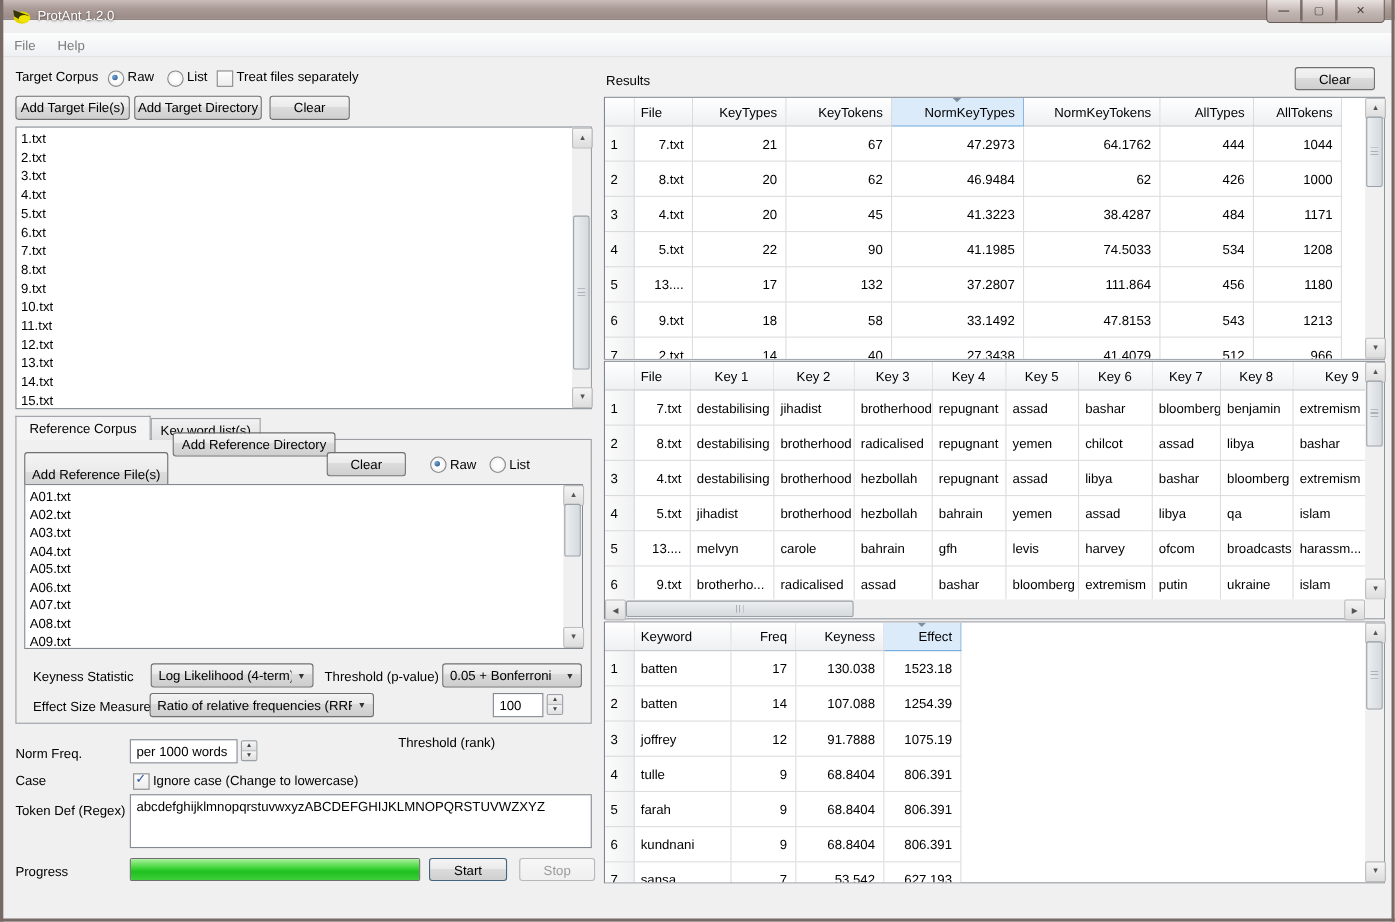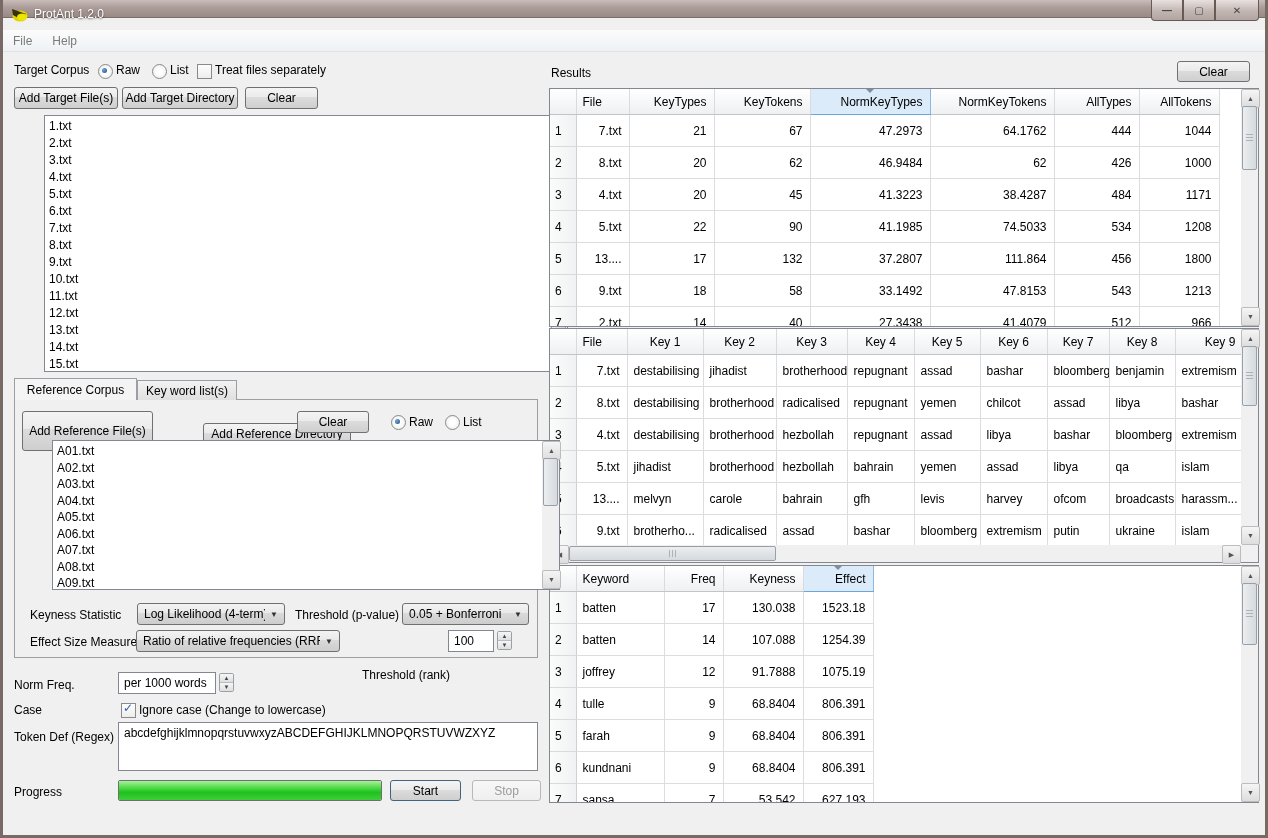--- a/index.html
+++ b/index.html
@@ -32,21 +32,21 @@
   .dropdown .dd-label{flex:1;white-space:nowrap;overflow:hidden;}
   .dd-arrow{font-size:8px;color:#333;margin-left:5px;}
   .radio{width:13px;height:13px;border-radius:50%;border:1px solid #8a8a8a;background:radial-gradient(#fff 30%,#e8e8e8);
          display:inline-block;position:relative;vertical-align:-2px;}
   .radio.sel::after{content:"";position:absolute;left:3px;top:3px;width:5px;height:5px;border-radius:50%;
          background:radial-gradient(circle at 35% 35%,#6fa8dc,#1d4a7a);}
   .checkbox{width:13px;height:13px;border:1px solid #8a8a8a;background:linear-gradient(#fdfdfd,#ededed);
             display:inline-block;position:relative;vertical-align:-2px;}
   .checkbox.checked::after{content:"✓";position:absolute;left:1px;top:-3px;font-size:12px;font-weight:bold;color:#2c5aa0;}
   .lbl{white-space:nowrap;}
-  .listbox{background:#fff;border:1px solid #828790;margin-left:30px;}
+  .listbox{background:#fff;border:1px solid #828790;}
   .list-item{height:17px;line-height:17px;padding-left:4px;white-space:nowrap;}
   .listbox.ref .list-item{height:16.5px;line-height:16.5px;}
   .list-items{position:absolute;left:0;top:2px;right:18px;bottom:0;overflow:hidden;}
   .spinbox{background:#fff;border:1px solid #828790;display:flex;align-items:center;padding-left:5px;}
   .spinner{display:flex;flex-direction:column;border:1px solid #9aa0a6;border-radius:2px;overflow:hidden;width:15px;height:19px;}
   .spin-half{flex:1;display:flex;align-items:center;justify-content:center;font-size:6px;color:#444;
              background:linear-gradient(#f6f6f6,#dfdfdf);}
   .spin-half + .spin-half{border-top:1px solid #b8bcc0;}
   .textbox{background:#fff;border:1px solid #828790;padding:3px 5px;overflow:hidden;}
   .progress-track{border:1px solid #6e6e6e;background:#e6e6e6;border-radius:2px;overflow:hidden;}
@@ -167,21 +167,21 @@
     <span>Reference Corpus</span>
   </div>
 <div class="abs tab inactive" style="left:137px;width:100px;">
     <span>Key word list(s)</span>
   </div>
 <div class="abs tabpane" style="left:14px;top:399px;width:524px;height:259px;"></div>
 
 <div class="abs btn" style="left:22px;top:411px;width:131px;height:40px;z-index:4;">
     <span>Add Reference File(s)</span>
   </div>
-<div class="abs btn" style="left:157px;top:423px;width:148px;height:22px;z-index:4;margin-left:46px;">
+<div class="abs btn" style="left:157px;top:393px;width:148px;height:22px;z-index:4;">
     <span>Add Reference Directory</span>
   </div>
 <div class="abs btn" style="left:297px;top:411px;width:72px;height:22px;z-index:4;">
     <span>Clear</span>
   </div>
 <span class="abs" style="left:391px;top:415px;z-index:4;"><span class="radio sel"></span></span>
 <span class="abs lbl" style="left:409px;top:415px;z-index:4;">Raw</span>
 <span class="abs" style="left:445px;top:415px;z-index:4;"><span class="radio"></span></span>
 <span class="abs lbl" style="left:463px;top:415px;z-index:4;">List</span>
 
@@ -332,21 +332,21 @@
             <td class="al-r">1208</td>
           </tr>
           <tr>
             <th class="rowhead">5</th>
             <td class="al-r">13....</td>
             <td class="al-r">17</td>
             <td class="al-r">132</td>
             <td class="al-r">37.2807</td>
             <td class="al-r">111.864</td>
             <td class="al-r">456</td>
-            <td class="al-r">1800</td>
+            <td class="al-r">1180</td>
           </tr>
           <tr>
             <th class="rowhead">6</th>
             <td class="al-r">9.txt</td>
             <td class="al-r">18</td>
             <td class="al-r">58</td>
             <td class="al-r">33.1492</td>
             <td class="al-r">47.8153</td>
             <td class="al-r">543</td>
             <td class="al-r">1213</td>

